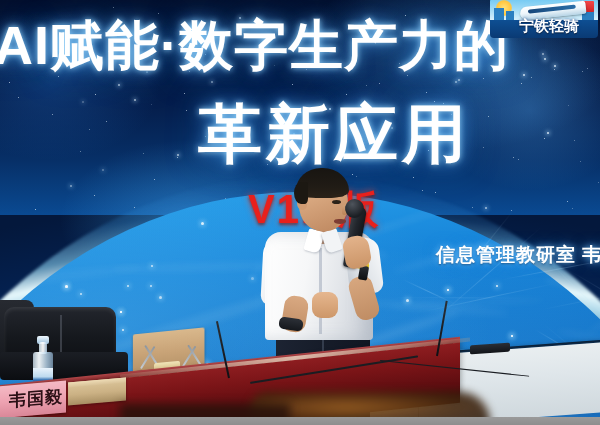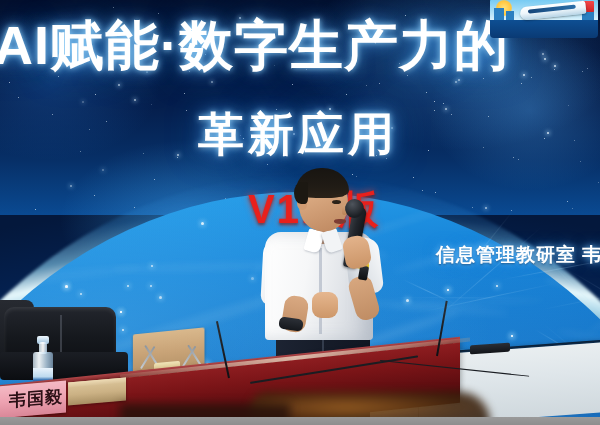--- a/index.html
+++ b/index.html
@@ -118,21 +118,21 @@
       0 0 34px rgba(40,140,240,.55),
       0 2px 3px rgba(0,20,60,.6);
   }
   #title1 {
     left: -6px; top: 16px;
     font-size: 54px;
     line-height: 58px;
   }
   #title2 {
     left: 198px; top: 108px;
-    font-size: 46px;
+    font-size: 64px;
     line-height: 52px;
     letter-spacing: 4px;
   }
   #subtitle-red {
     position: absolute;
     left: 248px; top: 182px;
     font-size: 40px;
     font-weight: bold;
     letter-spacing: 2px;
     color: #e8201c;
@@ -820,20 +820,21 @@
   <div id="logo">
     <div class="logo-plate">
       <div class="logo-sky"></div>
       <div class="logo-sun"></div>
       <div class="logo-bldg" style="left:4px; top:10px; width:10px; height:12px;"></div>
       <div class="logo-bldg" style="left:16px; top:13px; width:8px; height:9px;"></div>
       <div class="logo-bldg" style="left:92px; top:9px; width:12px; height:13px;"></div>
       <div class="logo-flag"></div>
       <div class="logo-train"></div>
     </div>
+    <div class="logo-text">宁铁轻骑</div>
   </div>
 
   <div class="floor-shadowline"></div>
   <div class="floor-panel"></div>
 
   <div>
     <div class="spk spk-trousers"></div>
     <div class="spk spk-trouser-seam"></div>
     <div class="spk spk-belt"></div>
     <div class="spk spk-belt-buckle"></div>

